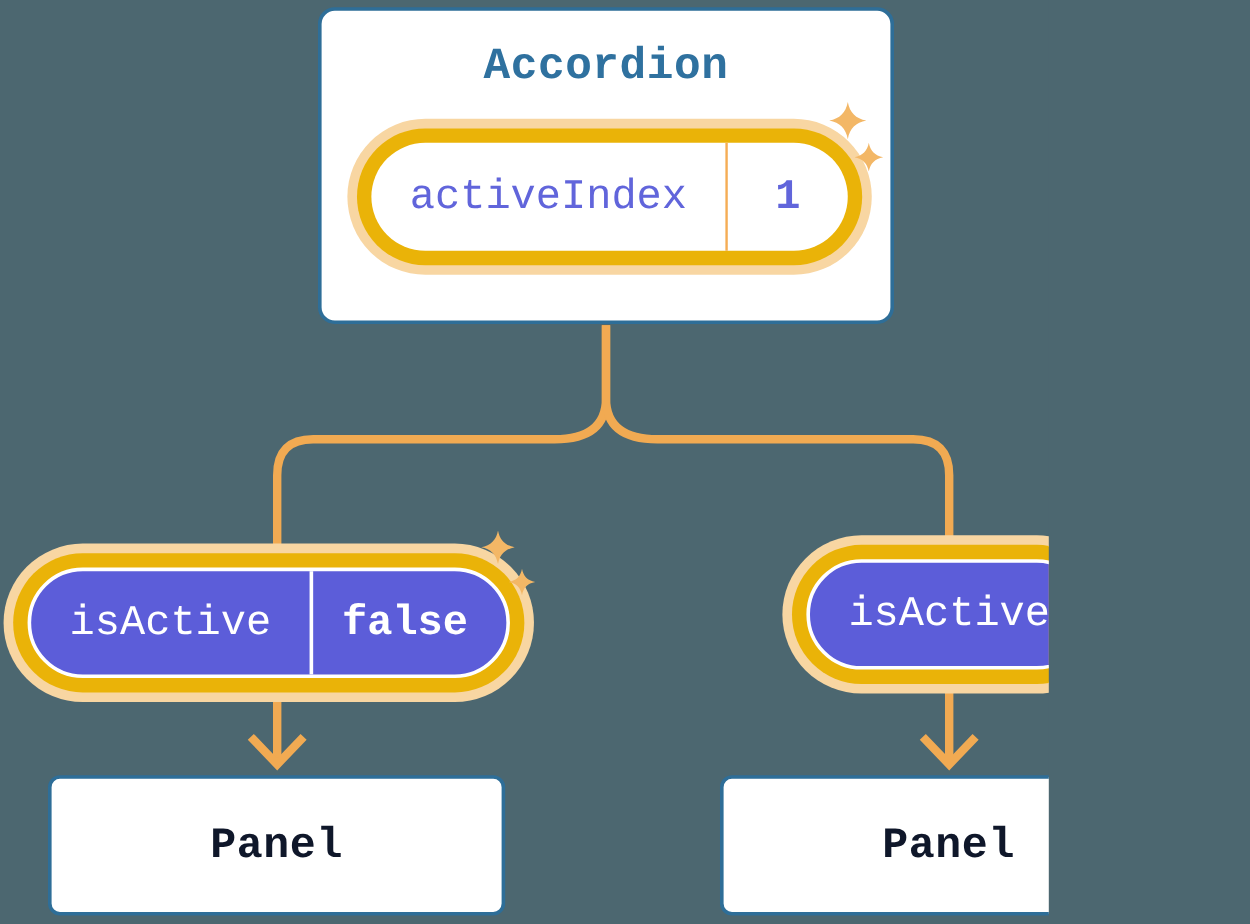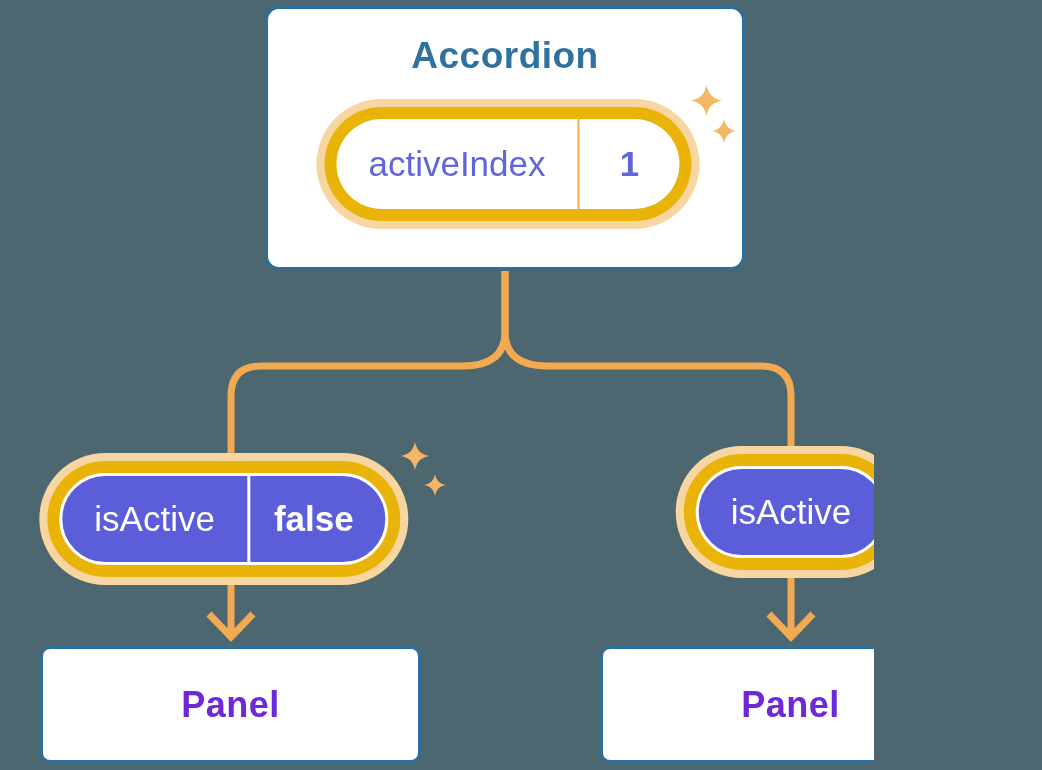--- a/index.html
+++ b/index.html
@@ -1,19 +1,19 @@
 <!DOCTYPE html>
 <html><head>
 <meta charset="utf-8">
 <style>
   html,body { margin:0; padding:0; background:#4C6770; }
   .canvas {
     position:relative; width:874px; height:770px; overflow:hidden;
     background:#4C6770;
-    font-family:Liberation Sans, sans-serif;
+    font-family:Liberation Mono, monospace;
   }
   
   .connectors { position:absolute; left:0; top:0; z-index:1; }
   .connectors path {
     fill:none; stroke:#F1AA52; stroke-width:7px; stroke-linejoin:miter; stroke-linecap:butt;
   }
   
   .card {
     position:absolute; background:#FFFFFF; border:3px solid #2E6E98;
     box-sizing:border-box; z-index:2;
@@ -22,21 +22,21 @@
   .accordion-card {
     left:265px; top:6px; width:480px; height:264px; border-radius:14px;
     flex-direction:column; justify-content:flex-start;
   }
   .card-title {
     margin-top:26px; font-size:37px; font-weight:600; color:#2F719F; letter-spacing:.5px;
   }
   .panel-card { width:381px; height:117px; border-radius:10px; top:646px; }
   .panel-left  { left:40px; }
   .panel-right { left:600px; }
-  .panel-label { font-size:36px; font-weight:600; color:#6d28d9; letter-spacing:.5px; }
+  .panel-label { font-size:36px; font-weight:600; color:#0f172a; letter-spacing:.5px; }
 
   
   .pill {
     position:absolute; z-index:3; transform:translateX(-50%);
     background:#eab308; border-radius:999px; padding:12px;
     box-shadow:0 0 0 8px #F8D6A2;
   }
   .pill-top   { left:508px; top:107px; }
   .pill-left  { left:224px; top:461px; }
   .pill-right { left:791px; top:454px; }

